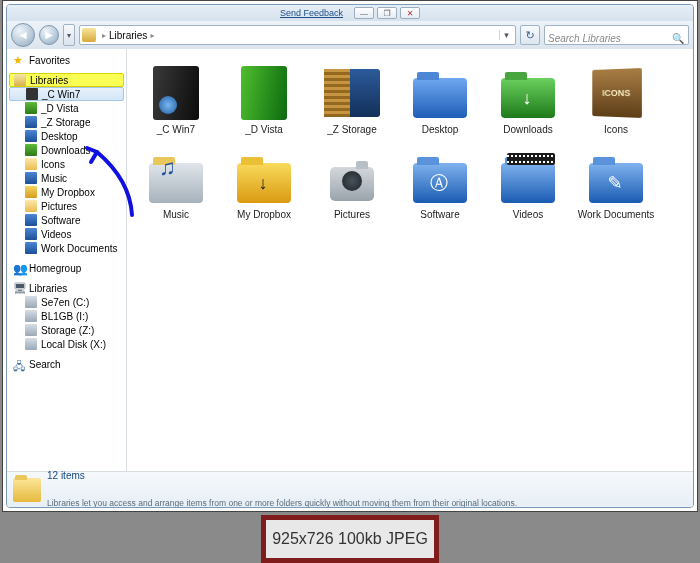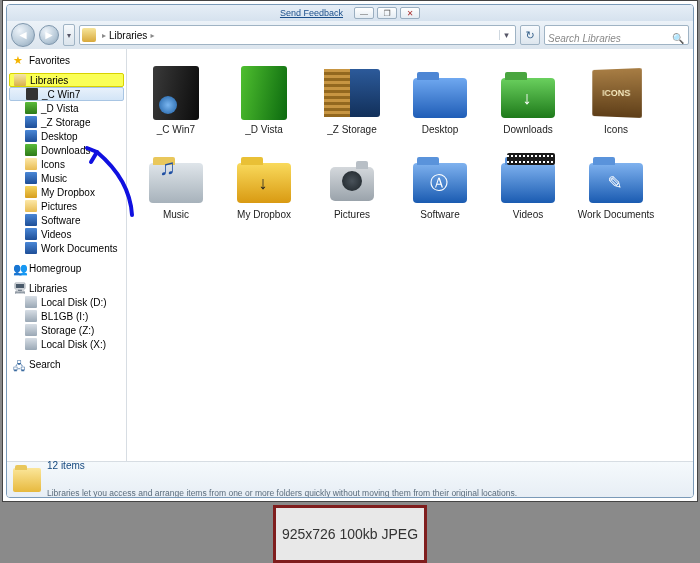--- a/index.html
+++ b/index.html
@@ -73,21 +73,21 @@
   .film::before,.film::after{content:"";position:absolute;top:2px;width:100%;height:2px;background:repeating-linear-gradient(90deg,#fff 0,#fff 2px,#1a1a1a 2px,#1a1a1a 4px);}
   .film::after{top:8px;}
   .music-notes{position:absolute;top:-8px;left:10px;font-size:22px;color:#1f4fa3;}
   .draw-arrow{position:absolute;left:75px;top:135px;width:60px;height:80px;pointer-events:none;z-index:5;}
   .statusbar{height:36px;border-top:1px solid #d7dde3;background:linear-gradient(#f5f9fc,#e7eef5);display:flex;align-items:center;padding:0 6px;font-size:9px;color:#1a4e8a;gap:6px;}
   .status-ico{width:28px;height:24px;background:linear-gradient(#fbe69a,#e7b93e);border-radius:2px;position:relative;}
   .status-ico::before{content:"";position:absolute;top:-3px;left:2px;width:12px;height:5px;border-radius:2px 2px 0 0;background:#e9c75b;}
   .status-text{line-height:1.2;}
   .status-text .t1{color:#14487f;font-size:10px;}
   .status-text .t2{color:#5a6c7c;font-size:8.5px;margin-top:16px;}
-  .caption{font-size:14px;color:#333;margin-top:3px;background:#e8e8e8;padding:18px 6px;border:3px solid #7f1d1d;}
+  .caption{font-size:16px;color:#333;margin-top:3px;background:#e8e8e8;padding:10px 6px;border:5px solid #7f1d1d;}
 </style>
 </head>
 <body>
 
 <div class="frame">
 <div class="win">
 
   <div class="titlebar">
     <a>Send Feedback</a>
     <div class="ctrl">—</div>
@@ -184,21 +184,21 @@
               <span>Homegroup</span>
             </div>
       </div>
       <div class="sb-group">
         <div class="sb-head">
               <span class="sico comp">🖥</span>
               <span>Libraries</span>
             </div>
         <div class="sb-item">
               <span class="sico drv"></span>
-              <span>Local Disk (D:)</span>
+              <span>Se7en (C:)</span>
             </div>
         <div class="sb-item">
               <span class="sico drv"></span>
               <span>BL1GB (I:)</span>
             </div>
         <div class="sb-item">
               <span class="sico drv"></span>
               <span>Storage (Z:)</span>
             </div>
         <div class="sb-item">

